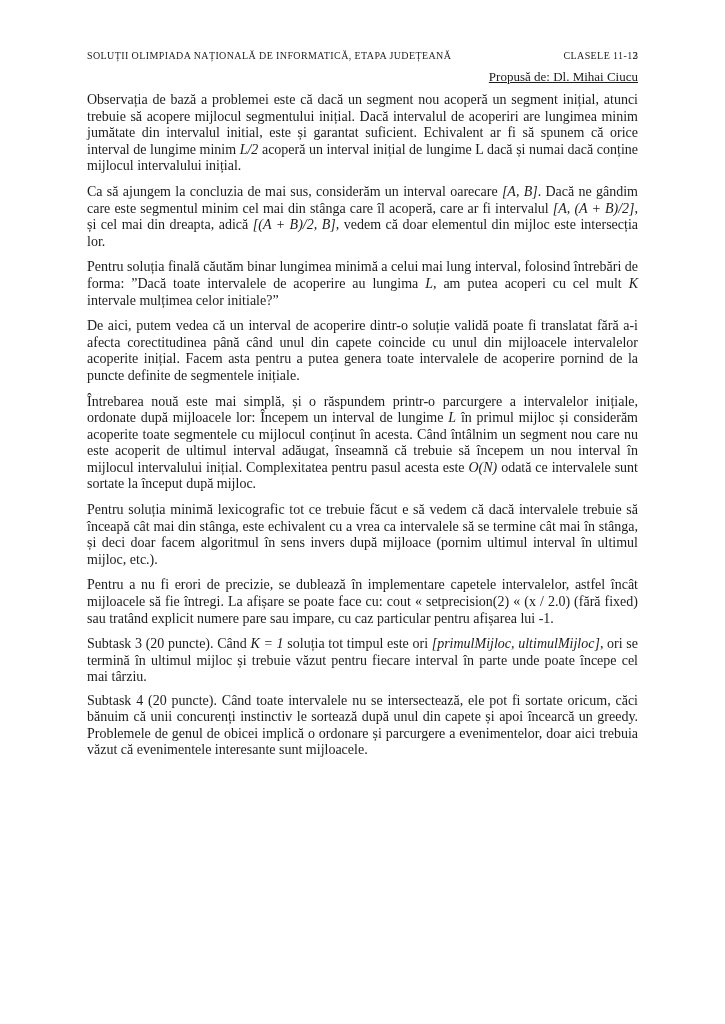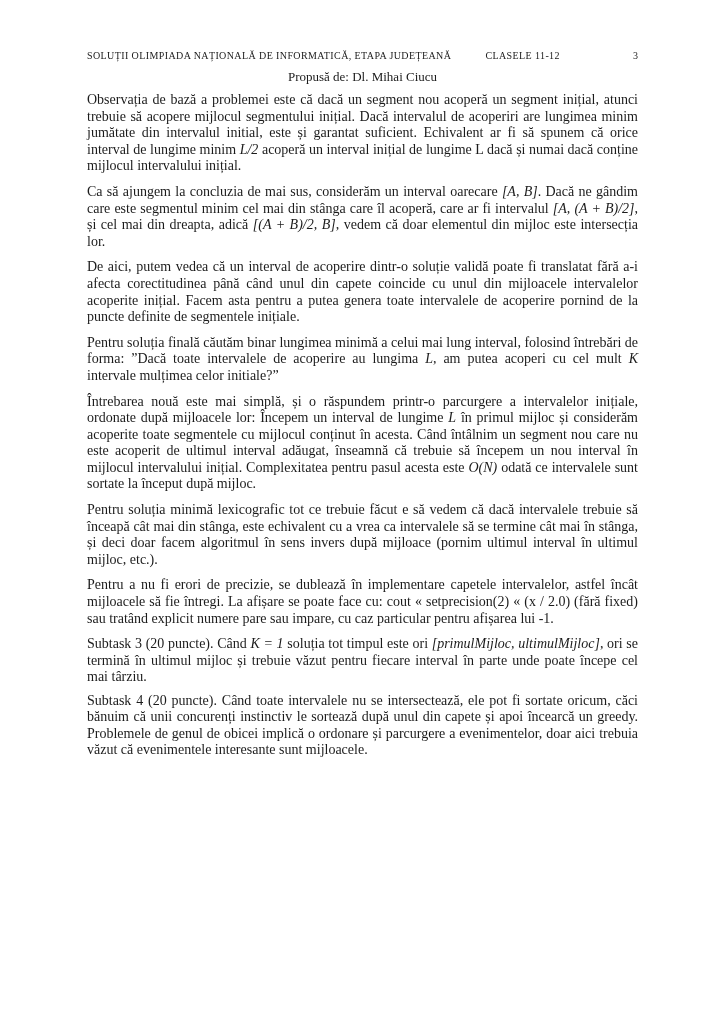--- a/index.html
+++ b/index.html
@@ -15,42 +15,43 @@
     padding: 50px 87px 0 87px;
     overflow: hidden;
   }
   .running-header {
     position: relative;
     width: 100%;
     font-size: 10px;
     line-height: 12px;
     letter-spacing: 0.4px;
     display: flex;
-    justify-content: flex-start;
+    justify-content: space-between;
     gap: 34px;
     white-space: nowrap;
   }
   .running-header .pagenum {
     position: absolute;
     right: 0;
     top: 0;
     letter-spacing: 0;
   }
   .doc-title {
     margin-top: 19px;
     text-align: center;
     font-size: 14.5px;
     font-weight: normal;
     line-height: 17px;
   }
   .byline {
     margin-top: 7px;
-    text-align: center;
+    text-align: right;
     font-size: 13px;
     line-height: 15px;
+    text-decoration: underline;
   }
   .doc-body {
     margin-top: 8px;
     font-size: 14px;
     line-height: 16.6px;
     text-align: justify;
   }
   .doc-body p { margin: 0 0 9px 0; }
   .doc-body p.tight { margin-bottom: 6.5px; }
   .doc-body p:last-child { margin-bottom: 0; }
@@ -66,22 +67,22 @@
     <span>CLASELE 11-12</span>
     <span class="pagenum">3</span>
   </div>
 
 
   <div class="byline">Propusă de: Dl. Mihai Ciucu</div>
 
   <div class="doc-body">
     <p><span>Observația de bază a problemei este că dacă un segment nou acoperă un segment inițial, atunci trebuie să acopere mijlocul segmentului inițial. Dacă intervalul de acoperiri are lungimea minim jumătate din intervalul initial, este și garantat suficient. Echivalent ar fi să spunem că orice interval de lungime minim </span><span class="it">L/2</span><span> acoperă un interval inițial de lungime L dacă și numai dacă conține mijlocul intervalului inițial.</span></p>
     <p><span>Ca să ajungem la concluzia de mai sus, considerăm un interval oarecare </span><span class="it">[A, B]</span><span>. Dacă ne gândim care este segmentul minim cel mai din stânga care îl acoperă, care ar fi intervalul </span><span class="it">[A, (A + B)/2]</span><span>, și cel mai din dreapta, adică </span><span class="it">[(A + B)/2, B]</span><span>, vedem că doar elementul din mijloc este intersecția lor.</span></p>
+    <p><span>Pentru soluția finală căutăm binar lungimea minimă a celui mai lung interval, folosind întrebări de forma: ”Dacă toate intervalele de acoperire au lungima </span><span class="it">L</span><span>, am putea acoperi cu cel mult </span><span class="it">K</span><span> intervale mulțimea celor initiale?”</span></p>
     <p><span>De aici, putem vedea că un interval de acoperire dintr-o soluție validă poate fi translatat fără a-i afecta corectitudinea până când unul din capete coincide cu unul din mijloacele intervalelor acoperite inițial. Facem asta pentru a putea genera toate intervalele de acoperire pornind de la puncte definite de segmentele inițiale.</span></p>
-    <p><span>Pentru soluția finală căutăm binar lungimea minimă a celui mai lung interval, folosind întrebări de forma: ”Dacă toate intervalele de acoperire au lungima </span><span class="it">L</span><span>, am putea acoperi cu cel mult </span><span class="it">K</span><span> intervale mulțimea celor initiale?”</span></p>
     <p><span>Întrebarea nouă este mai simplă, și o răspundem printr-o parcurgere a intervalelor inițiale, ordonate după mijloacele lor: Începem un interval de lungime </span><span class="it">L</span><span> în primul mijloc și considerăm acoperite toate segmentele cu mijlocul conținut în acesta. Când întâlnim un segment nou care nu este acoperit de ultimul interval adăugat, înseamnă că trebuie să începem un nou interval în mijlocul intervalului inițial. Complexitatea pentru pasul acesta este </span><span class="it">O(N)</span><span> odată ce intervalele sunt sortate la început după mijloc.</span></p>
     <p><span>Pentru soluția minimă lexicografic tot ce trebuie făcut e să vedem că dacă intervalele trebuie să înceapă cât mai din stânga, este echivalent cu a vrea ca intervalele să se termine cât mai în stânga, și deci doar facem algoritmul în sens invers după mijloace (pornim ultimul interval în ultimul mijloc, etc.).</span></p>
     <p><span>Pentru a nu fi erori de precizie, se dublează în implementare capetele intervalelor, astfel încât mijloacele să fie întregi. La afișare se poate face cu: cout « setprecision(2) « (x / 2.0) (fără fixed) sau tratând explicit numere pare sau impare, cu caz particular pentru afișarea lui -1.</span></p>
     <p class="tight"><span>Subtask 3 (20 puncte). Când </span><span class="it">K = 1</span><span> soluția tot timpul este ori </span><span class="it">[primulMijloc, ultimulMijloc]</span><span>, ori se termină în ultimul mijloc și trebuie văzut pentru fiecare interval în parte unde poate începe cel mai târziu.</span></p>
     <p class="tight"><span>Subtask 4 (20 puncte). Când toate intervalele nu se intersectează, ele pot fi sortate oricum, căci bănuim că unii concurenți instinctiv le sortează după unul din capete și apoi încearcă un greedy. Problemele de genul de obicei implică o ordonare și parcurgere a evenimentelor, doar aici trebuia văzut că evenimentele interesante sunt mijloacele.</span></p>
   </div>
 
 </div>
 
 </body></html>

